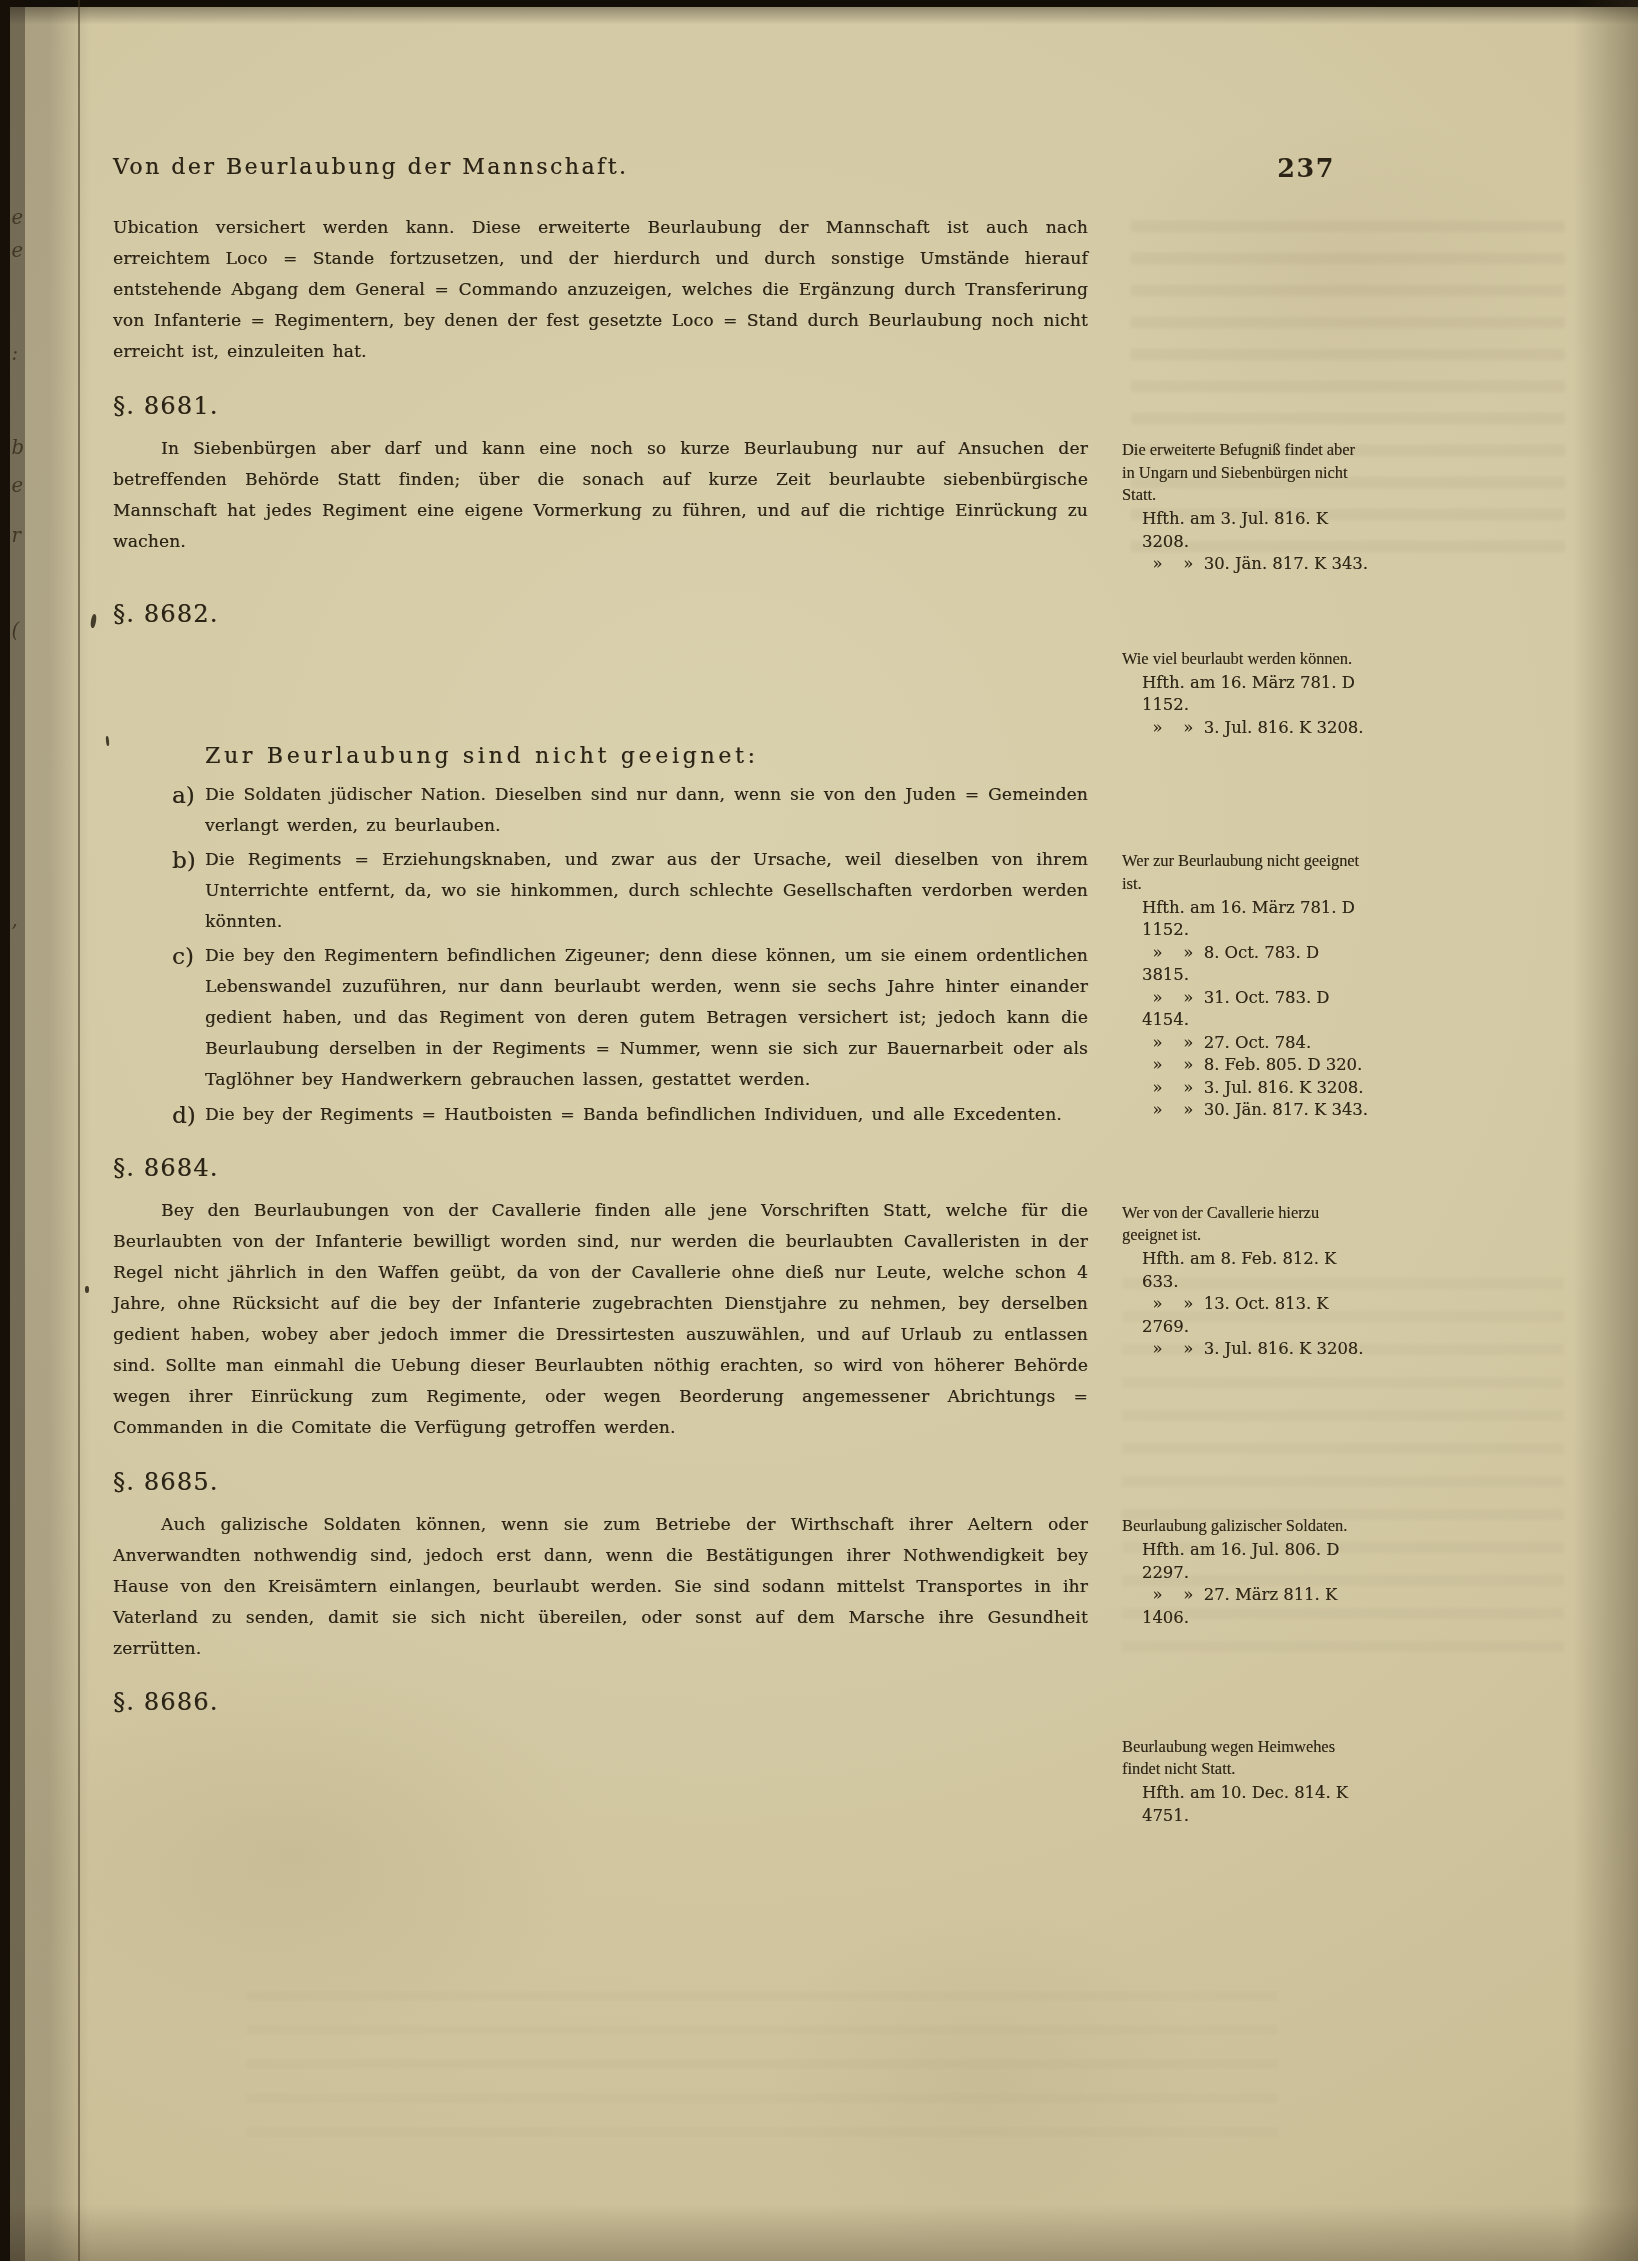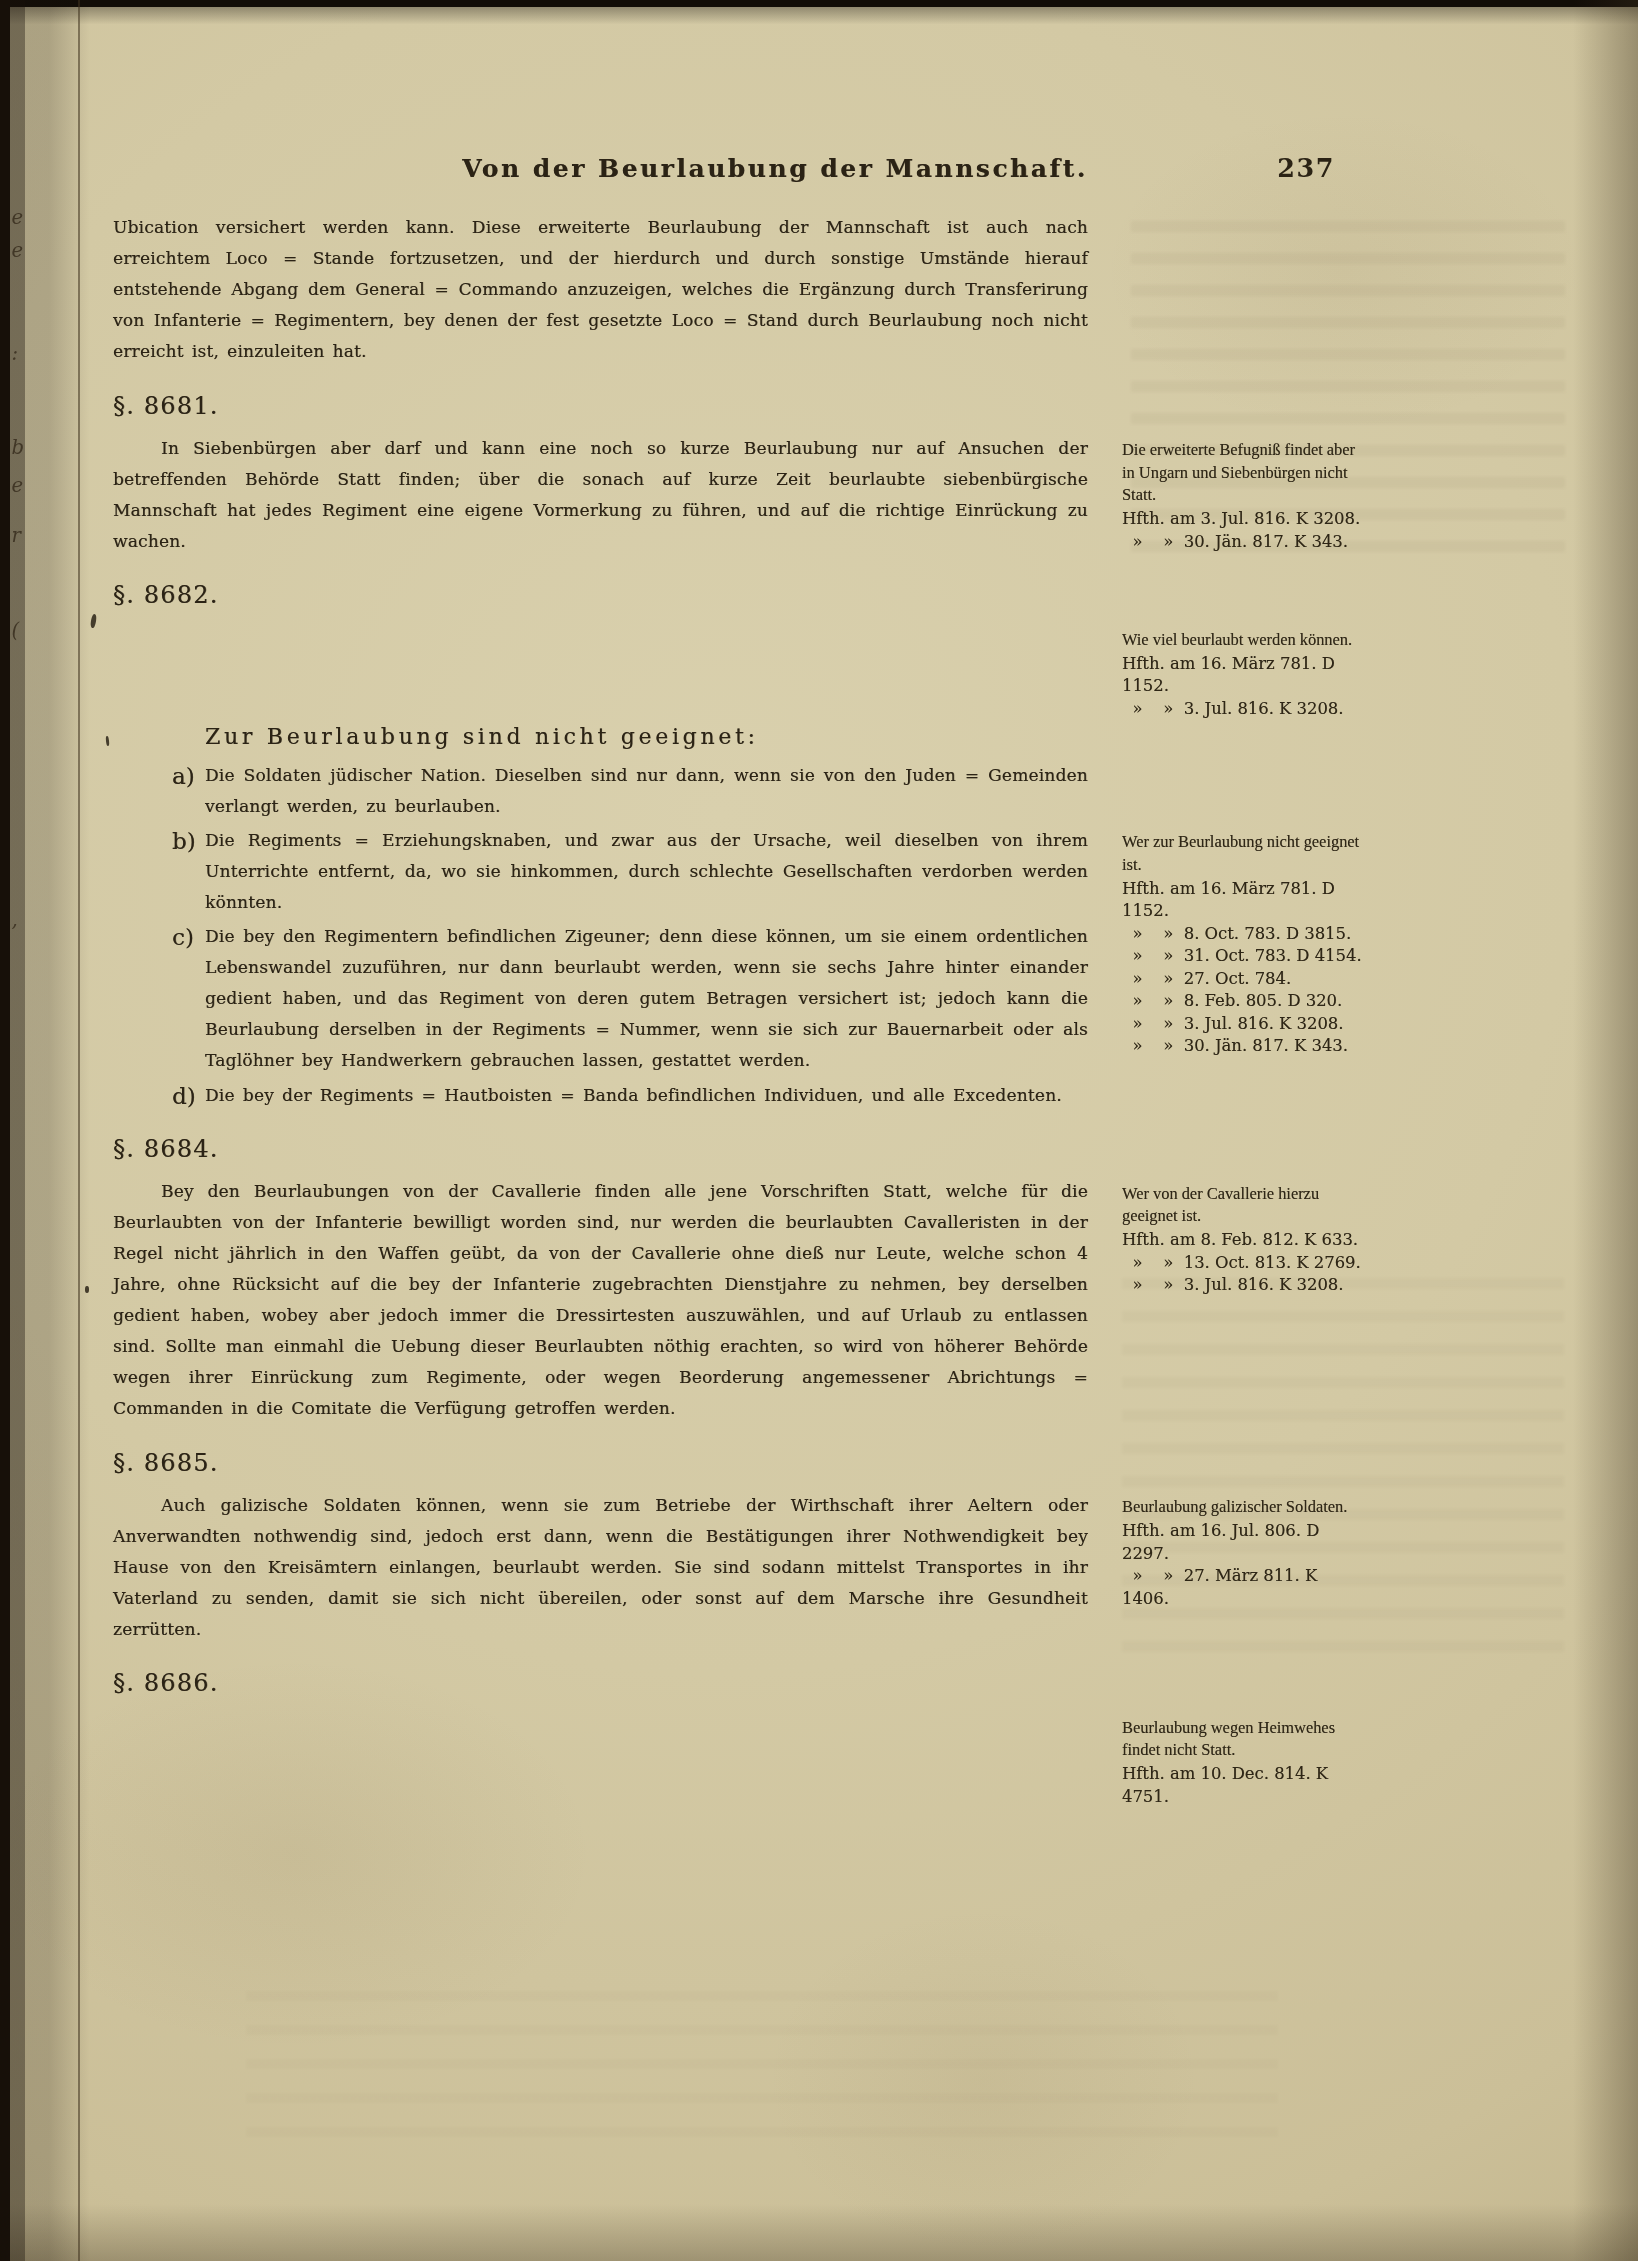--- a/index.html
+++ b/index.html
@@ -51,32 +51,32 @@
 
   .speck { position:absolute; background: rgba(32,25,14,.8); border-radius: 45%; }
   .speck1 { left:91px; top:614px; width:4.9px;  height:14px; transform: rotate(9deg); }
   .speck2 { left:106px; top:736px; width:3.3px;  height:9.8px; transform: rotate(-6deg); }
   .speck3 { left:85px; top:1286px; width:4.1px; height:7.4px; }
 
   
   .content { position:absolute; left:113px; top:146px; width:1255px; color:#2b2315; }
 
   .header { position:relative; height:66px; }
-  .running-title { position:absolute; left:0; top:8.2px; width:975px; text-align:right;
-    font-size:25px; font-weight:bold; letter-spacing:2.5px;
+  .running-title { position:absolute; left:0; top:8.2px; width:975px; text-align:left;
+    font-size:22px; font-weight:normal; letter-spacing:2.5px;
     text-shadow: 0.3px 0.2px 0 rgba(43,35,21,.55); }
   .page-number { position:absolute; right:33px; top:6.6px; font-size:25.4px; font-weight:bold;
     letter-spacing:1.6px; }
 
   .row { display:flex; align-items:flex-start; }
   .main { width:975px; flex:0 0 auto; }
   .side { width:246px; margin-left:34px; flex:0 0 auto; font-size:16.4px; line-height:22.5px;
     color:#2e2616; text-shadow:0.2px 0.2px 0 rgba(46,38,22,.45); }
   .side .note { margin-bottom:1.6px;font-family:Liberation Serif, serif; }
-  .side .cite { white-space: pre-wrap; }
+  .side .cite { white-space: pre-wrap; margin-left: 20px; }
   .pt-std  { padding-top:72px; }
   .pt-list { padding-top:111px; }
 
   .para { font-size:17px; line-height:31px; text-align:justify; word-spacing:2.5px;
     letter-spacing:0.2px; text-shadow:0.4px 0.2px 0 rgba(43,35,21,.5); }
   .indent { text-indent:48px; }
 
   .sec-head { font-size:24px; font-weight:normal; text-align:left; margin:24.6px 0 13px;
     letter-spacing:1.2px; text-shadow:0.4px 0.2px 0 rgba(43,35,21,.5); }
 

